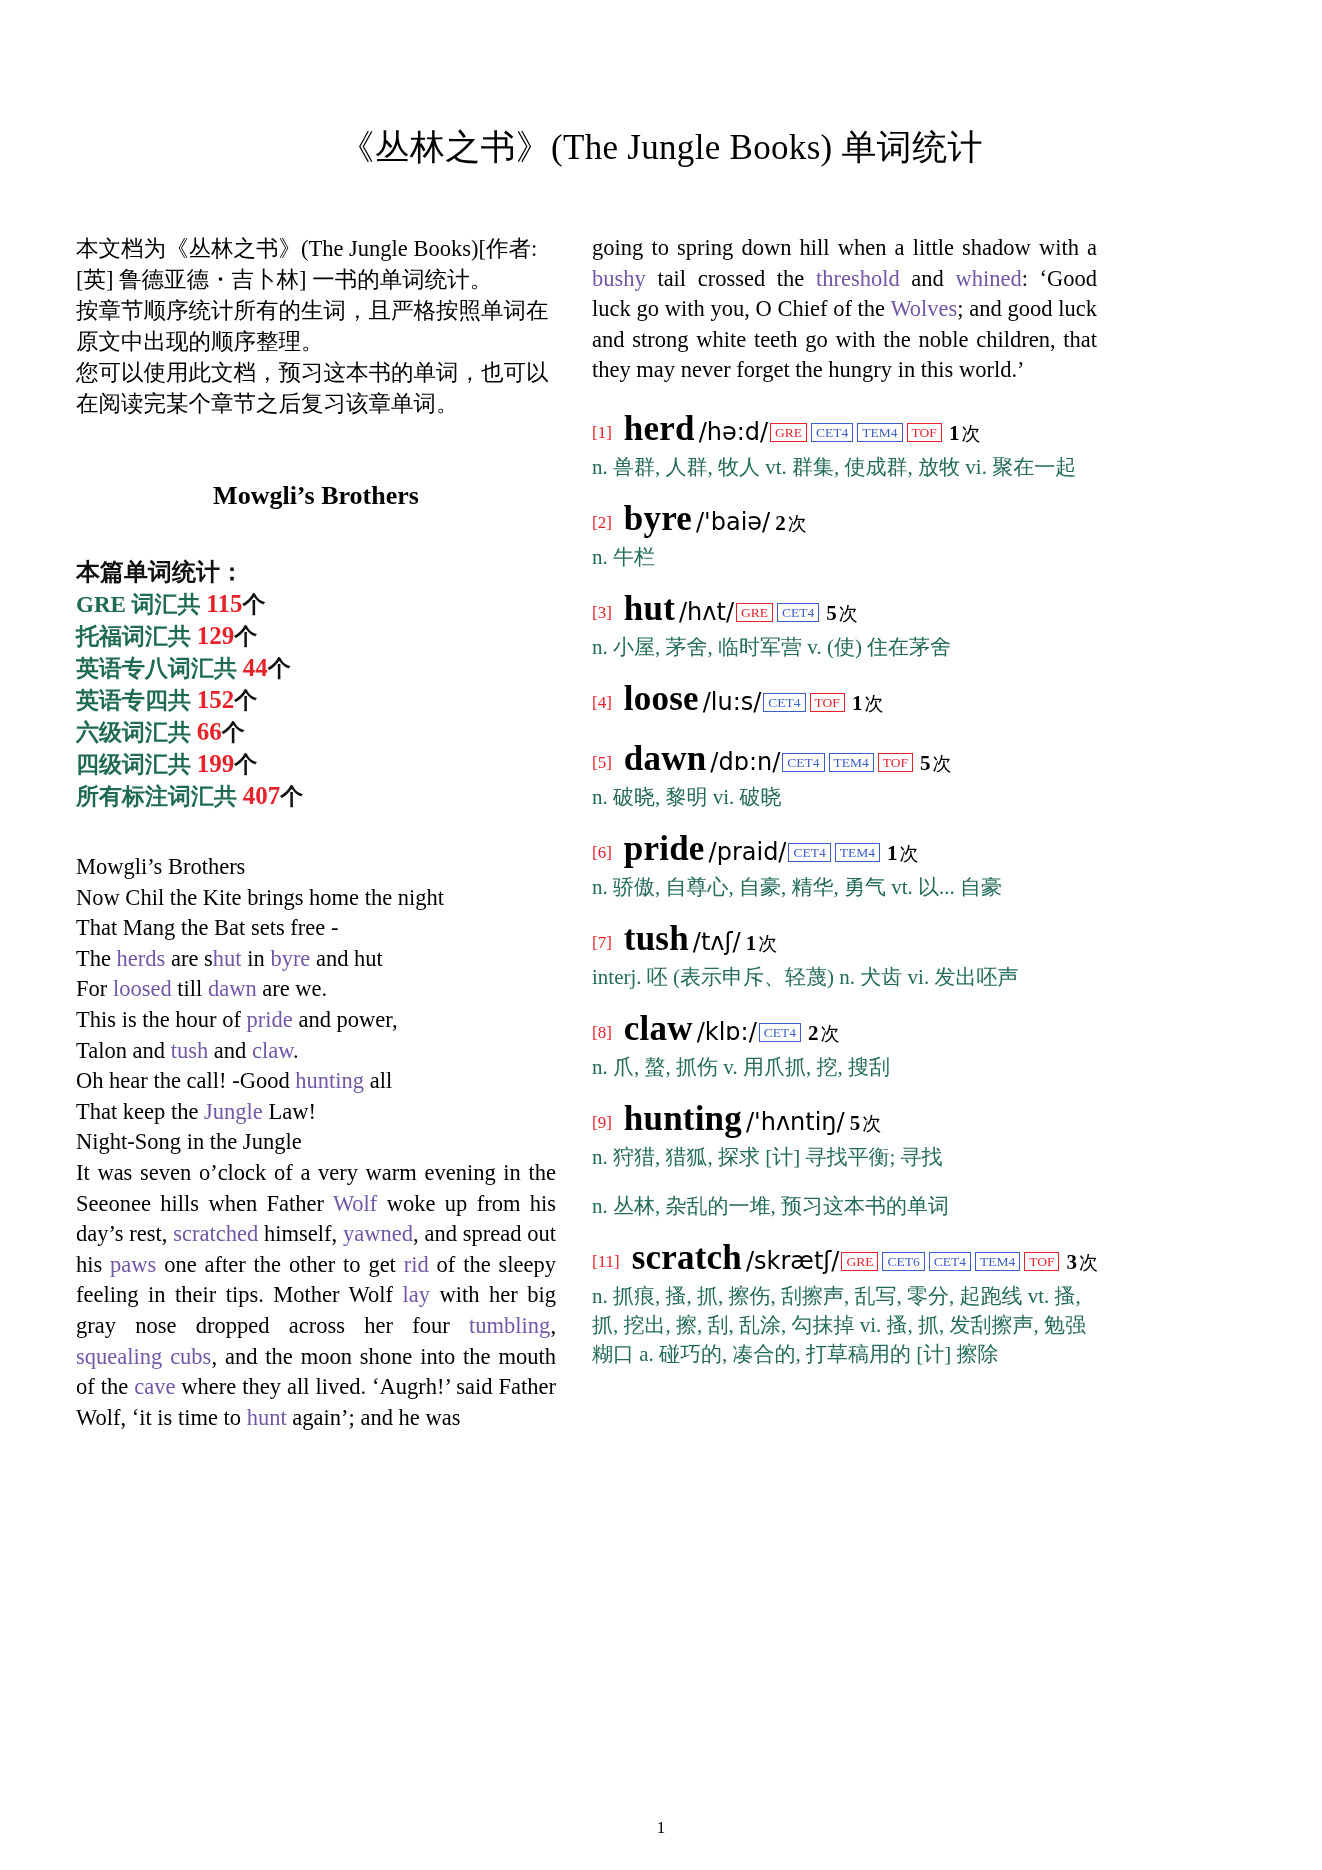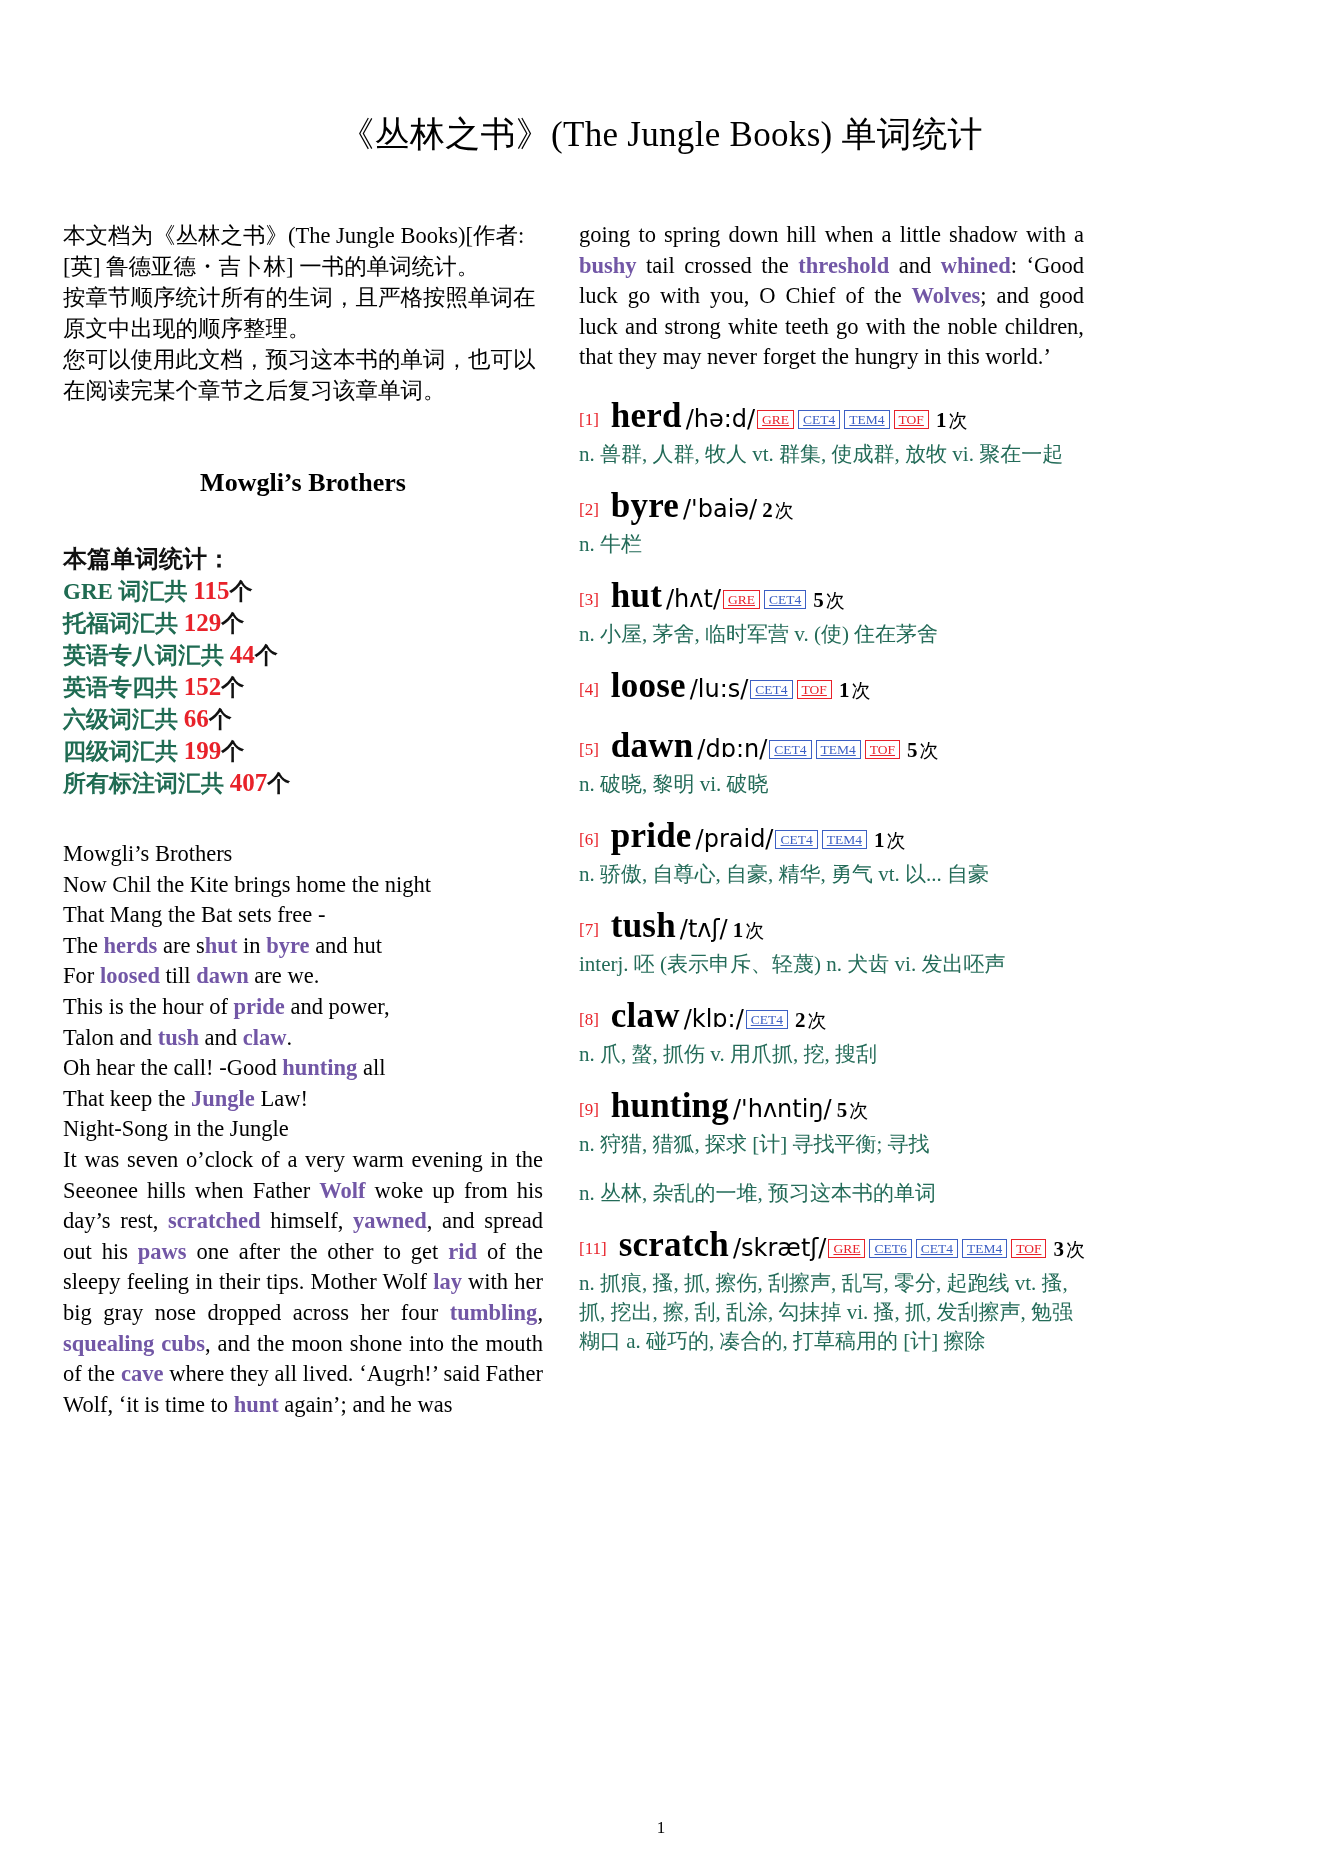--- a/index.html
+++ b/index.html
@@ -6,21 +6,21 @@
   body{
     width:1322px; height:1870px;
     background:#ffffff;
     font-family:"Liberation Serif","DejaVu Serif",serif;
     color:#000;
     position:relative;
     overflow:hidden;
   }
   .page{
     position:absolute; inset:0;
-    padding:3px;
+    padding:16px;
   }
   .doc-title{
     text-align:center;
     font-size:35px;
     font-weight:400;
     margin:0;
     padding-top:108px;
     letter-spacing:.3px;
   }
   .columns{
@@ -57,21 +57,21 @@
   .stat-num{color:#e8222a; font-size:25px;}
   .stat-unit{color:#111;}
 
   .body-text{
     margin:40px 0 0 0;
     font-size:22.5px;
     line-height:30.6px;
   }
   .poem .ln{display:block;}
   .prose{ text-align:justify; text-justify:inter-word; margin-top:0;}
-  .hl{color:#7257a6; font-weight:bold;margin-top:12px;}
+  .hl{color:#7257a6; font-weight:normal;margin-top:12px;}
 
   
   .rt-prose{
     font-size:22.5px;
     line-height:30.6px;
     text-align:justify;
     margin:0;
   }
   .entries{margin-top:26px;}
   .entry{margin-bottom:20px;}
@@ -93,21 +93,20 @@
   }
   .tag{
     display:inline-block;
     font-size:13.5px;
     font-variant:small-caps;
     padding:1px 4px 1px 4px;
     margin:0 2px;
     vertical-align:3px;
     line-height:15px;
     font-family:"Liberation Serif",serif;
-    text-decoration:underline;
   }
   .tag.red{color:#e8222a; border:1px solid #e8222a;}
   .tag.blue{color:#3c5fc4; border:1px solid #3c5fc4;}
   .count{font-size:21px; font-weight:bold; margin-left:5px;}
   .count-unit{font-size:19px; margin-left:2px;}
   .defs{
     color:#236b58;
     font-size:21px;
     line-height:29px;
     margin-top:1px;

